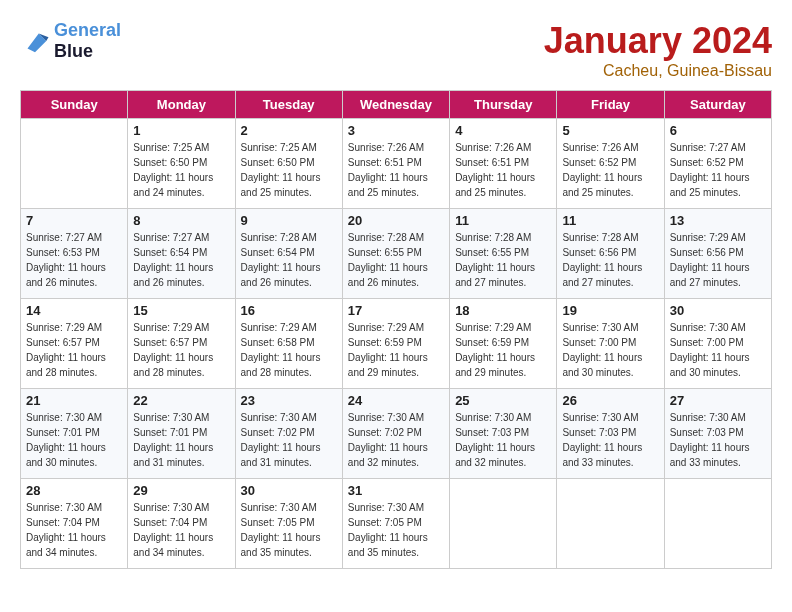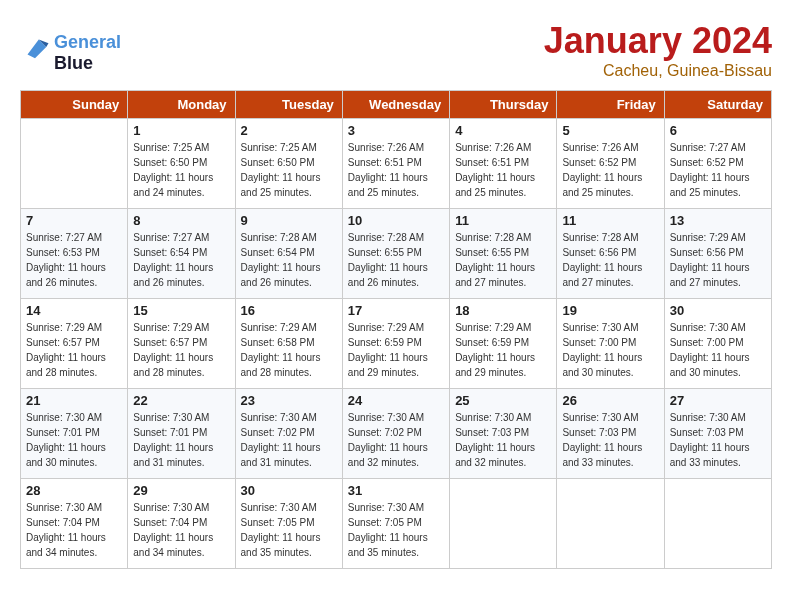--- a/index.html
+++ b/index.html
@@ -36,25 +36,25 @@
     .location {
       font-size: 16px;
       color: #a16207;
     }
     table {
       width: 100%;
       border-collapse: collapse;
       table-layout: fixed;
     }
     th {
-      background-color: #c2410c;
+      background-color: #be185d;
       color: #fff;
-      padding: 6px 8px;
+      padding: 6px 0;
       font-size: 13px;
-      text-align: right;
+      text-align: center;
       border: 1px solid #ccc;
     }
     td {
       border: 1px solid #ccc;
       vertical-align: top;
       padding: 4px 5px;
       font-size: 11px;
       color: #222;
       height: 90px;
     }
@@ -78,21 +78,21 @@
 </head>
 <body>
 
 <div class="header">
   <div class="logo">
     <svg class="logo-bird" viewBox="0 0 40 40">
       <polygon points="10,30 25,10 35,20 20,35" fill="#4a90d9"></polygon>
       <polygon points="25,10 38,15 35,20" fill="#2a5fa0"></polygon>
     </svg>
     <div>
-      <div style="font-size:18px;font-weight:bold;color:#1a1a2e;margin-top:12px;">
+      <div style="font-size:18px;font-weight:bold;color:#1a1a2e;">
         <span style="color:#4a90d9;">General</span><br>
         <span>Blue</span>
       </div>
     </div>
   </div>
   <div class="title-block">
     <div class="month-title">January 2024</div>
     <div class="location">Cacheu, Guinea-Bissau</div>
   </div>
 </div>
@@ -144,21 +144,21 @@
         </td>
         <td>
           <div class="day-num">8</div>
           <div class="day-info">Sunrise: 7:27 AM<br>Sunset: 6:54 PM<br>Daylight: 11 hours and 26 minutes.</div>
         </td>
         <td>
           <div class="day-num">9</div>
           <div class="day-info">Sunrise: 7:28 AM<br>Sunset: 6:54 PM<br>Daylight: 11 hours and 26 minutes.</div>
         </td>
         <td>
-          <div class="day-num">10</div>
+          <div class="day-num">20</div>
           <div class="day-info">Sunrise: 7:28 AM<br>Sunset: 6:55 PM<br>Daylight: 11 hours and 26 minutes.</div>
         </td>
         <td>
           <div class="day-num">11</div>
           <div class="day-info">Sunrise: 7:28 AM<br>Sunset: 6:55 PM<br>Daylight: 11 hours and 27 minutes.</div>
         </td>
         <td>
           <div class="day-num">11</div>
           <div class="day-info">Sunrise: 7:28 AM<br>Sunset: 6:56 PM<br>Daylight: 11 hours and 27 minutes.</div>
         </td>

